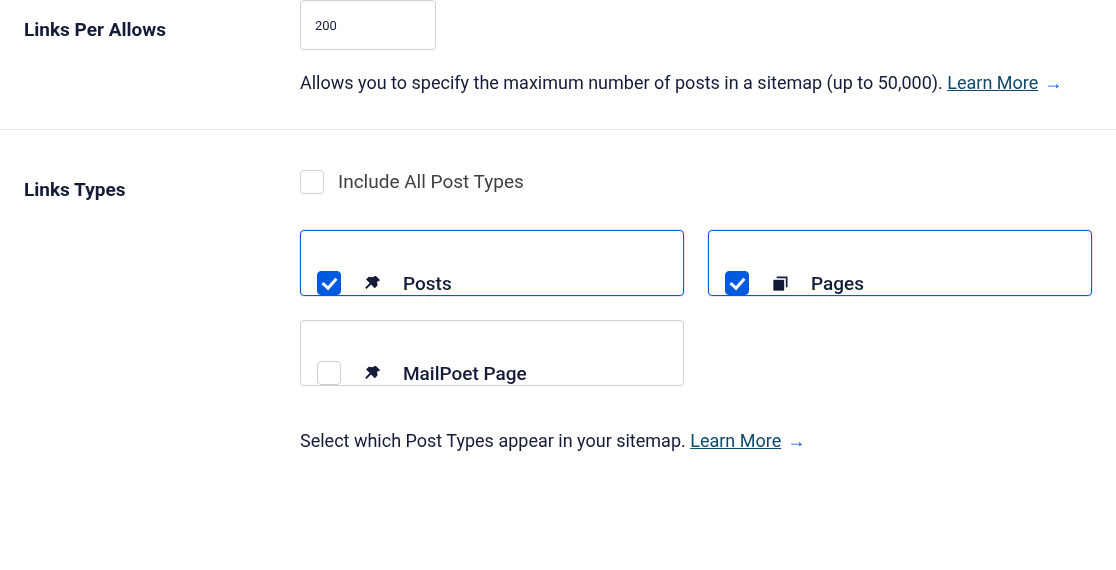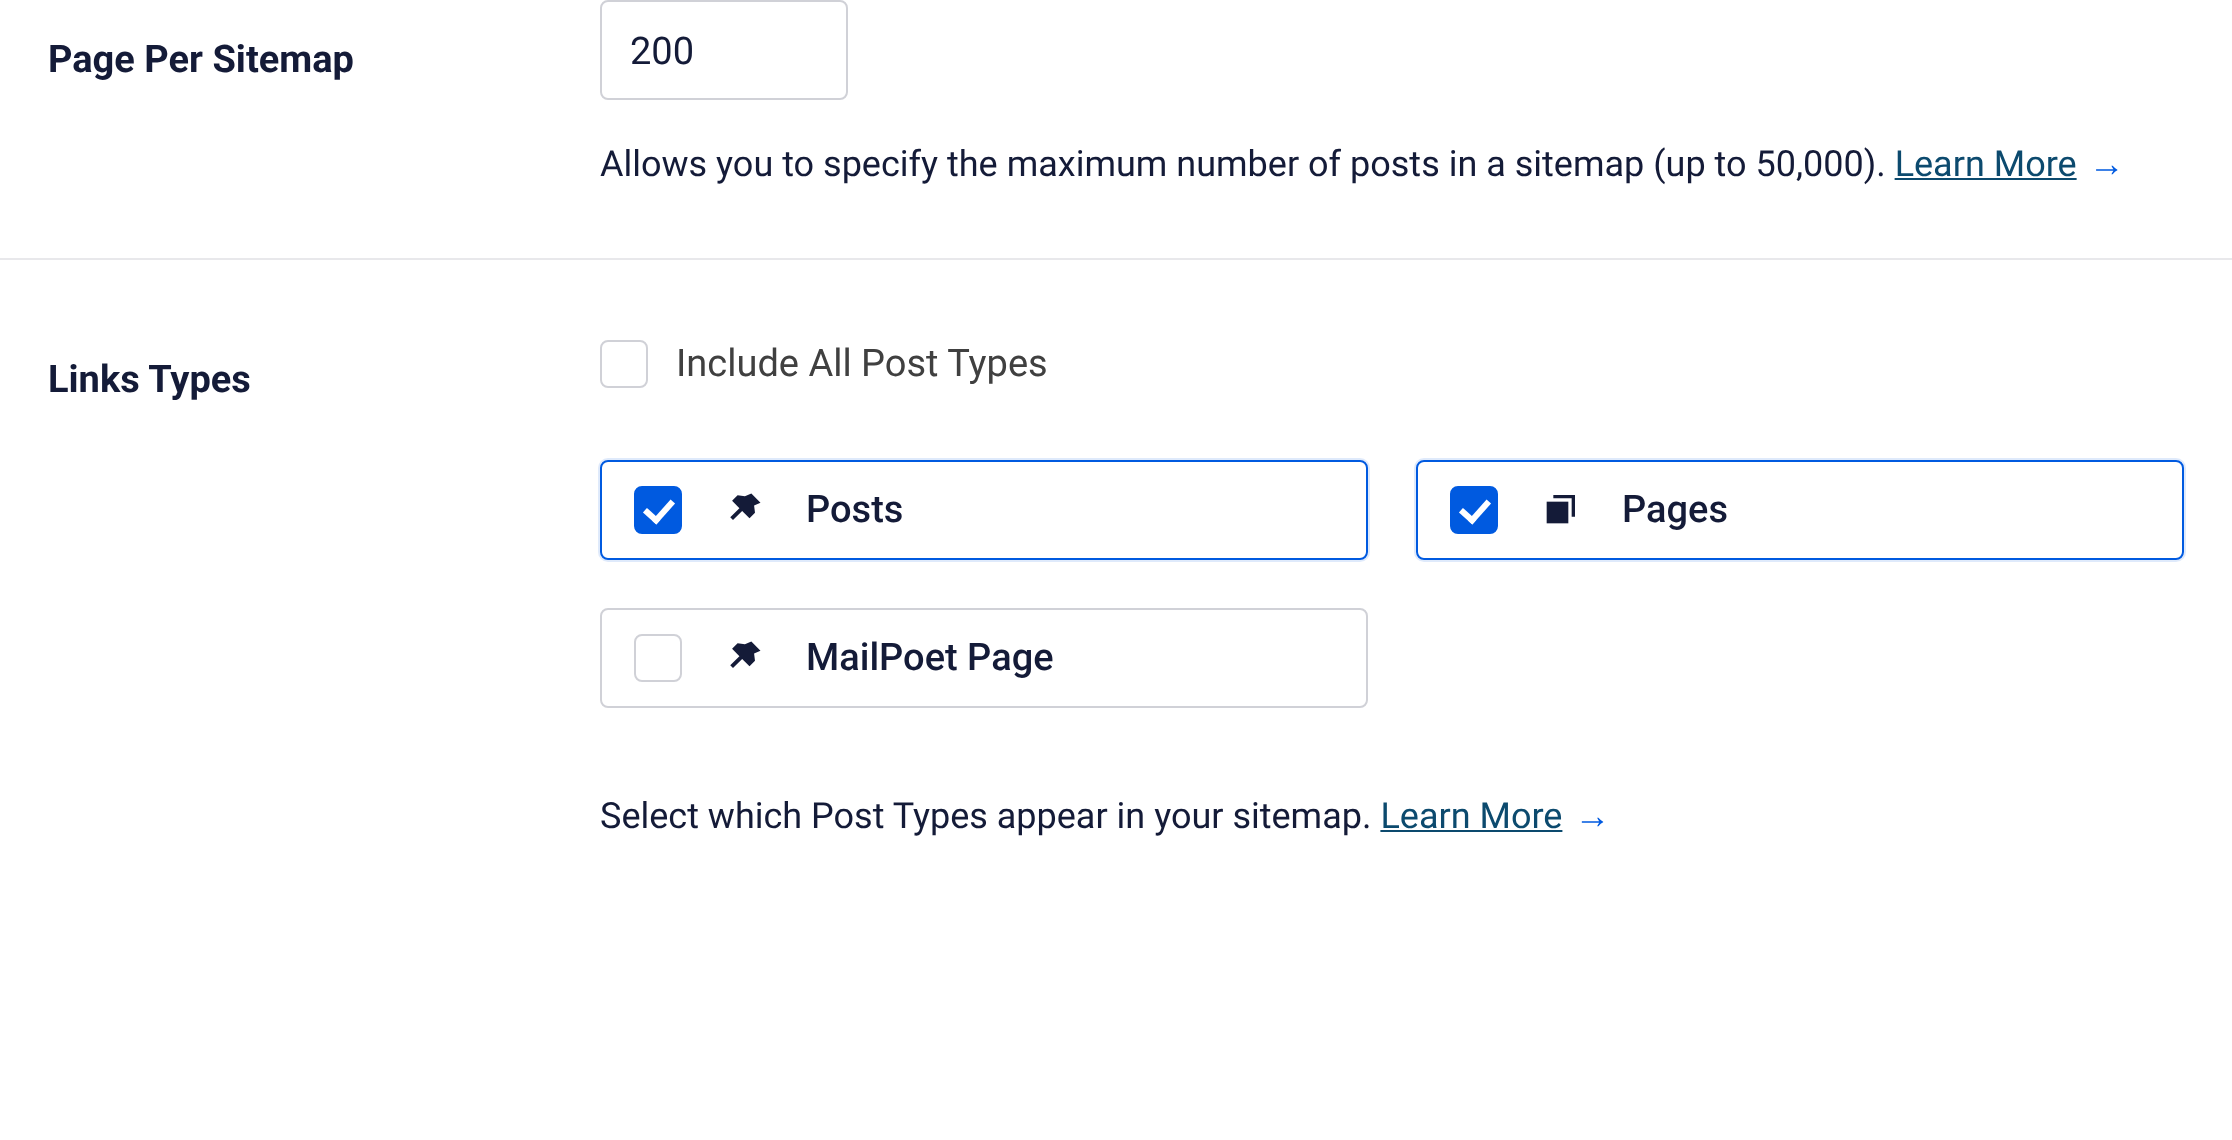--- a/index.html
+++ b/index.html
@@ -24,25 +24,25 @@
     .label-col .row-label {
       font-size: 19px;
       font-weight: 700;
       color: #141B38;
       padding-top: 18px;
     }
     .field-col {
       flex: 1;
     }
     .num-input {
-      width: 124px;
+      width: 136px;
       height: 50px;
       border: 1px solid #d0d1d7;
       border-radius: 4px;
-      font-size: 19px;
+      font-size: 13px;
       color: #141B38;
       padding: 0 14px;
       font-family: inherit;
     }
     .help {
       font-size: 18px;
       line-height: 1.7;
       color: #141B38;
       margin-top: 18px;
     }
@@ -79,23 +79,23 @@
     .include-all .lbl { font-size: 19px; color: #404040; }
     .cards {
       display: grid;
       grid-template-columns: 1fr 1fr;
       gap: 24px;
       margin-top: 36px;
     }
     .card {
       border: 1px solid #d0d1d7;
       border-radius: 4px;
-      height: 50px;
+      height: 66px;
       display: flex;
-      align-items: center;
+      align-items: flex-end;
       padding: 0 16px;
       gap: 20px;
       cursor: pointer;
     }
     .card.on {
       border-color: #005ae0;
       box-shadow: 0 0 0 1px #005ae020;
     }
     .card .ico { width: 22px; height: 22px; display: flex; align-items: center; justify-content: center; color: #141B38; flex-shrink: 0; }
     .card .ttl { font-size: 19px; color: #141B38; font-weight: 500; }
@@ -104,21 +104,21 @@
       color: #141B38;
       margin-top: 44px;
     }
     svg { display: block; }
   </style>
 </head>
 <body>
 
 <div class="section">
   <div class="label-col">
-    <div class="row-label">Page Per Sitemap</div>
+    <div class="row-label">Links Per Allows</div>
   </div>
   <div class="field-col">
     <input class="num-input" type="text" value="200" style="">
     <div class="help">
       <span>Allows you to specify the maximum number of posts in a sitemap (up to 50,000). </span><a href="#" class="learn">Learn More</a><span class="arrow">→</span>
     </div>
   </div>
 </div>
 
 <div class="section">

